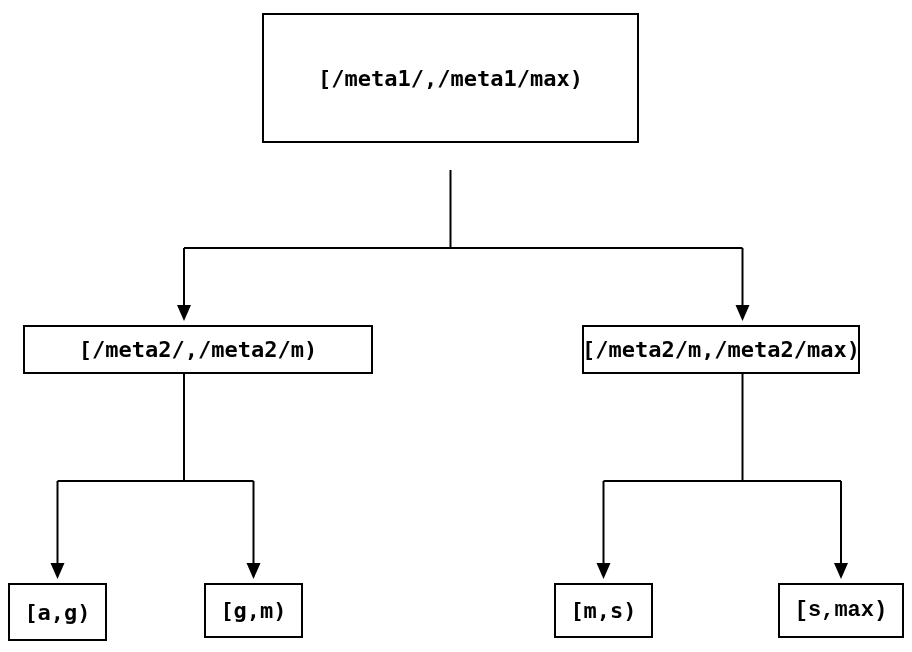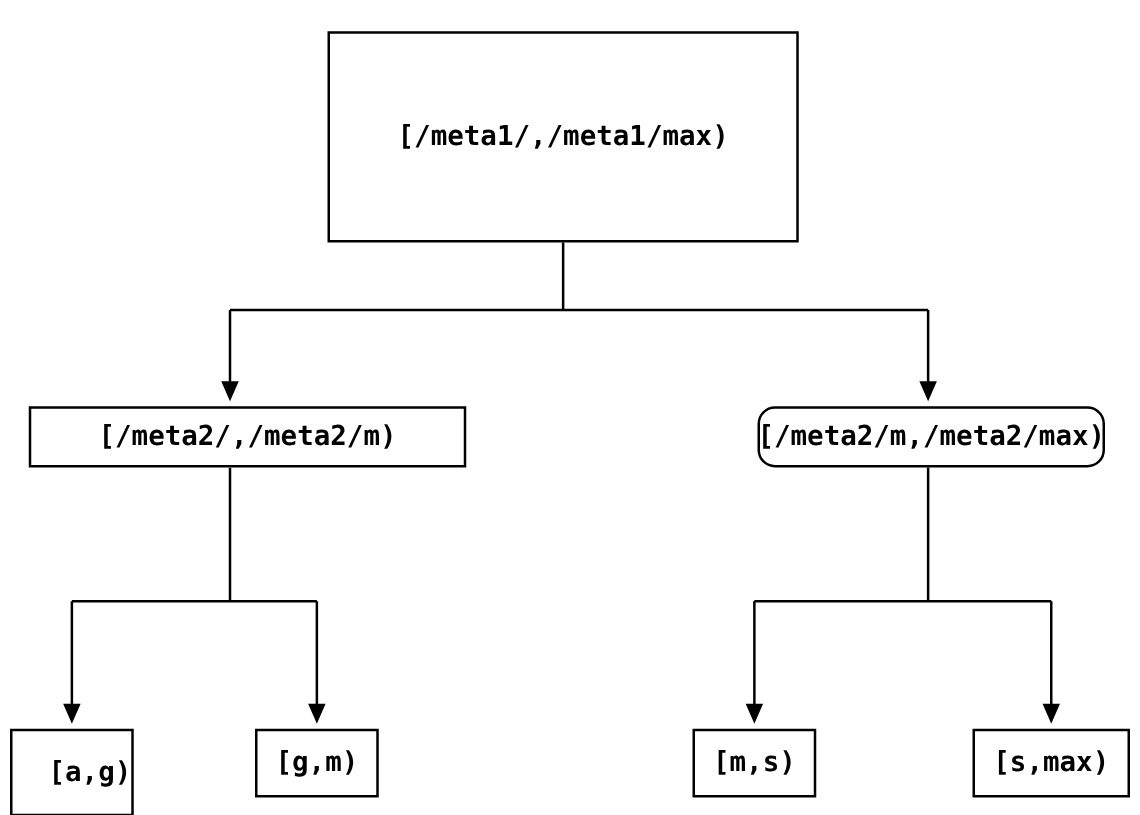--- a/index.html
+++ b/index.html
@@ -29,27 +29,27 @@
     background: #ffffff;
     display: flex;
     align-items: center;
     justify-content: center;
     font-weight: bold;
     font-size: 22px;
     color: #000000;
     white-space: nowrap;
   }
   
-  .n-root    { left: 262px; top: 25px;  width: 377px; height: 169px; }
+  .n-root    { left: 262px; top: 13px;  width: 377px; height: 130px; }
   .n-l1a     { left: 23px;  top: 325px; width: 350px; height: 49px;  }
-  .n-l1b     { left: 606px; top: 325px; width: 278px; height: 49px; border-radius: 14px;  }
-  .n-leaf1   { left: 8px;   top: 583px; width: 99px;  height: 70px; justify-content: flex-end;  }
+  .n-l1b     { left: 582px; top: 325px; width: 278px; height: 49px;  }
+  .n-leaf1   { left: 8px;   top: 583px; width: 99px;  height: 58px;  }
   .n-leaf2   { left: 204px; top: 583px; width: 99px;  height: 55px;  }
   .n-leaf3   { left: 554px; top: 583px; width: 99px;  height: 55px; align-items: center;  }
-  .n-leaf4   { left: 778px; top: 583px; width: 126px; height: 55px;  }
+  .n-leaf4   { left: 778px; top: 583px; width: 126px; height: 55px; font-family: Liberation Mono, monospace;  }
 </style>
 </head>
 <body>
 
 <div id="canvas">
 
   <svg id="edges" viewBox="0 0 912 652" xmlns="http://www.w3.org/2000/svg">
     <g stroke="#000000" stroke-width="2" fill="none">
 
       <path d="M450.5 170 V248"></path>

